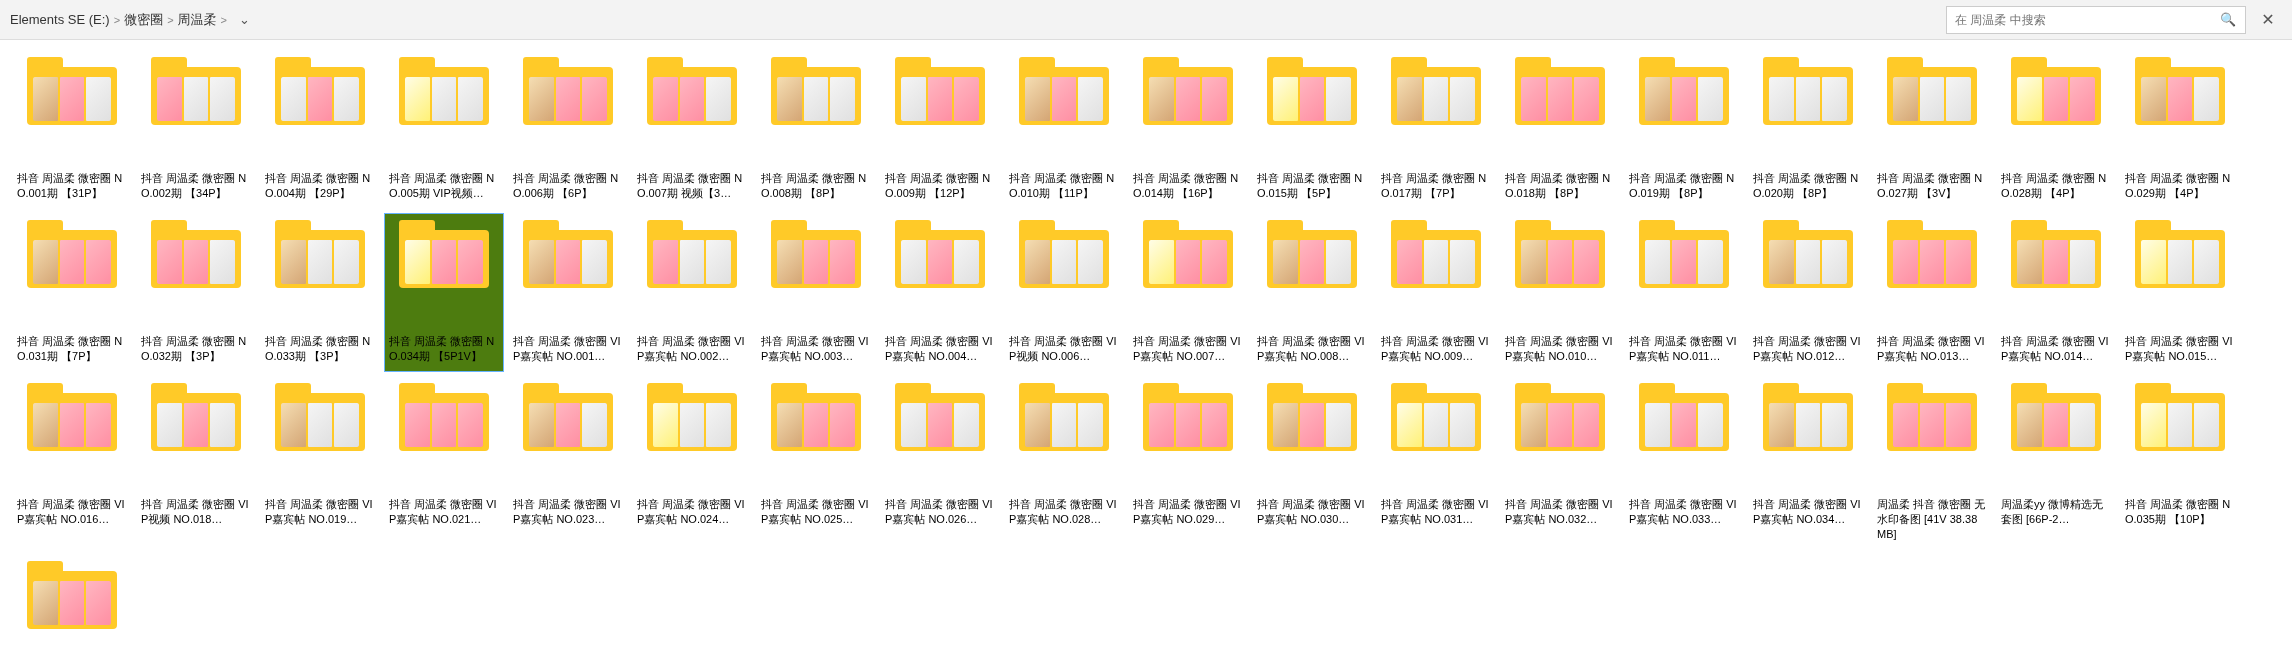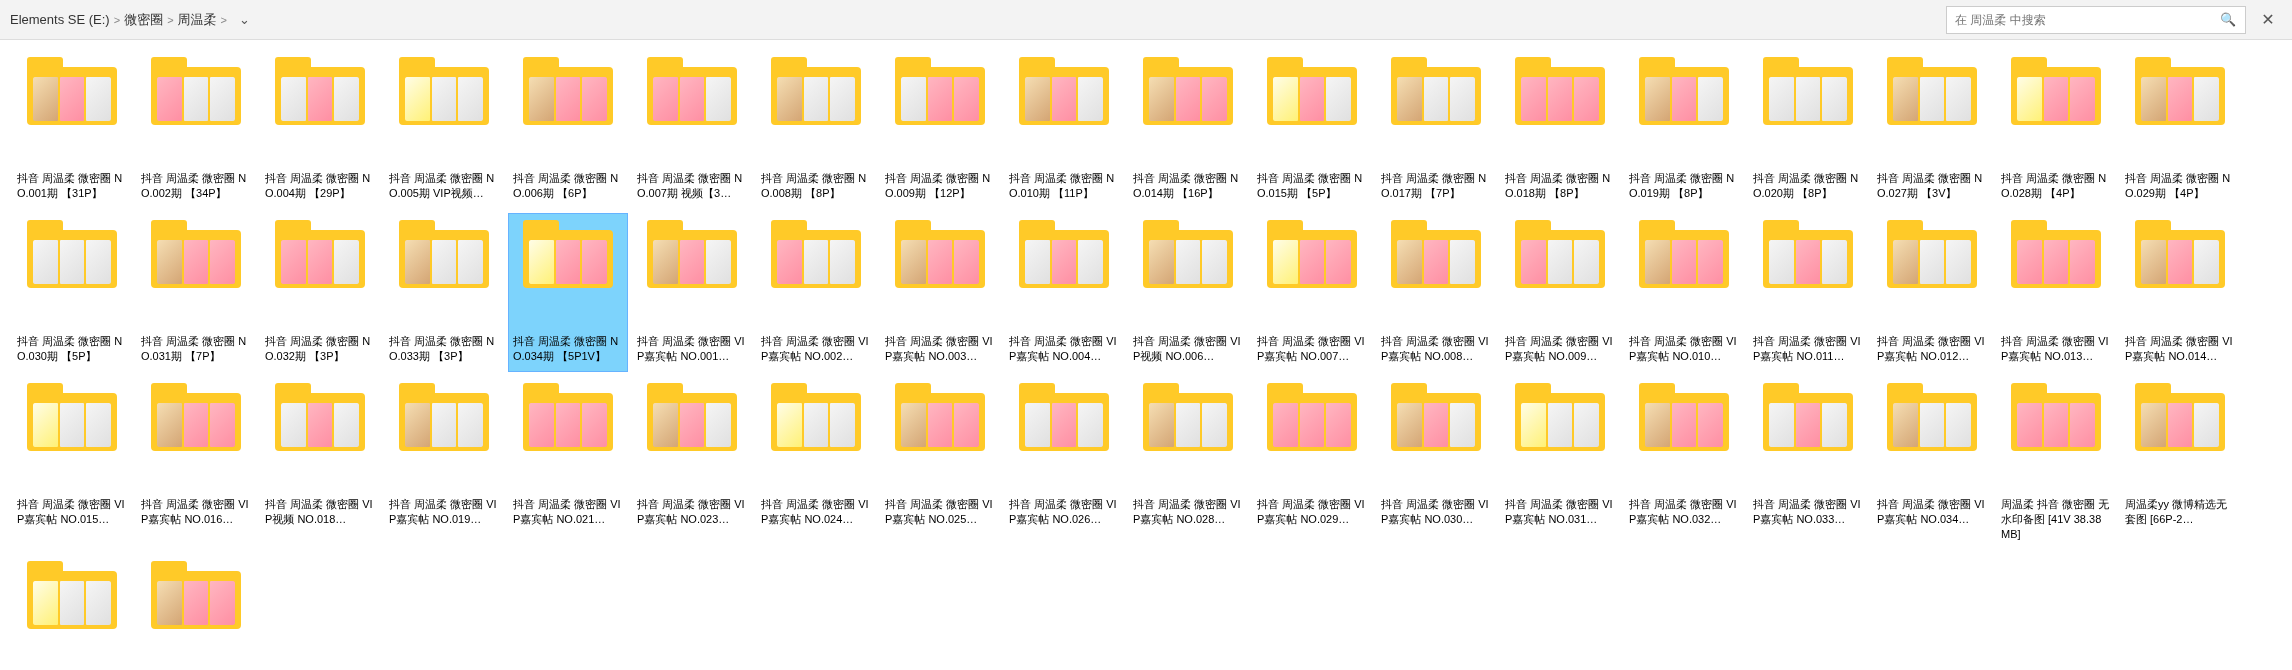--- a/index.html
+++ b/index.html
@@ -91,21 +91,21 @@
       width: 120px;
       display: flex;
       flex-direction: column;
       align-items: center;
       padding: 6px 4px;
       cursor: pointer;
       border: 1px solid transparent;
       gap: 3px;
     }
     .folder-item.selected {
-      background: #7dd3fc;
+      background: #4d7c0f;
       border-color: #66b3ff;
     }
 
     .folder-icon-wrap {
       position: relative;
       width: 90px;
       height: 68px;
       flex-shrink: 0;
     }
 
@@ -528,39 +528,20 @@
       </div>
     </div>
     <div class="folder-label">抖音 周温柔 微密圈 NO.029期 【4P】</div>
   </div>
     <div class="folder-item">
     <div class="folder-icon-wrap">
       <div class="folder-tab"></div>
       <div class="folder-body">
         <div class="folder-thumb">
           <div class="thumb-strip">
-              <div class="thumb-img" style="background:linear-gradient(135deg, #f5f5f5, #e0e0e0)"></div>
-            </div>
-          <div class="thumb-strip">
-              <div class="thumb-img" style="background:linear-gradient(135deg, #f5f5f5, #e0e0e0)"></div>
-            </div>
-          <div class="thumb-strip">
-              <div class="thumb-img" style="background:linear-gradient(135deg, #f5f5f5, #e0e0e0)"></div>
-            </div>
-        </div>
-      </div>
-    </div>
-    <div class="folder-label">抖音 周温柔 微密圈 NO.030期 【5P】</div>
-  </div>
-    <div class="folder-item">
-    <div class="folder-icon-wrap">
-      <div class="folder-tab"></div>
-      <div class="folder-body">
-        <div class="folder-thumb">
-          <div class="thumb-strip">
               <div class="thumb-img" style="background:linear-gradient(135deg, #f5deb3, #d4a574)"></div>
             </div>
           <div class="thumb-strip">
               <div class="thumb-img" style="background:linear-gradient(135deg, #ffb6c1, #ff8fa3)"></div>
             </div>
           <div class="thumb-strip">
               <div class="thumb-img" style="background:linear-gradient(135deg, #ffb6c1, #ff8fa3)"></div>
             </div>
         </div>
       </div>

